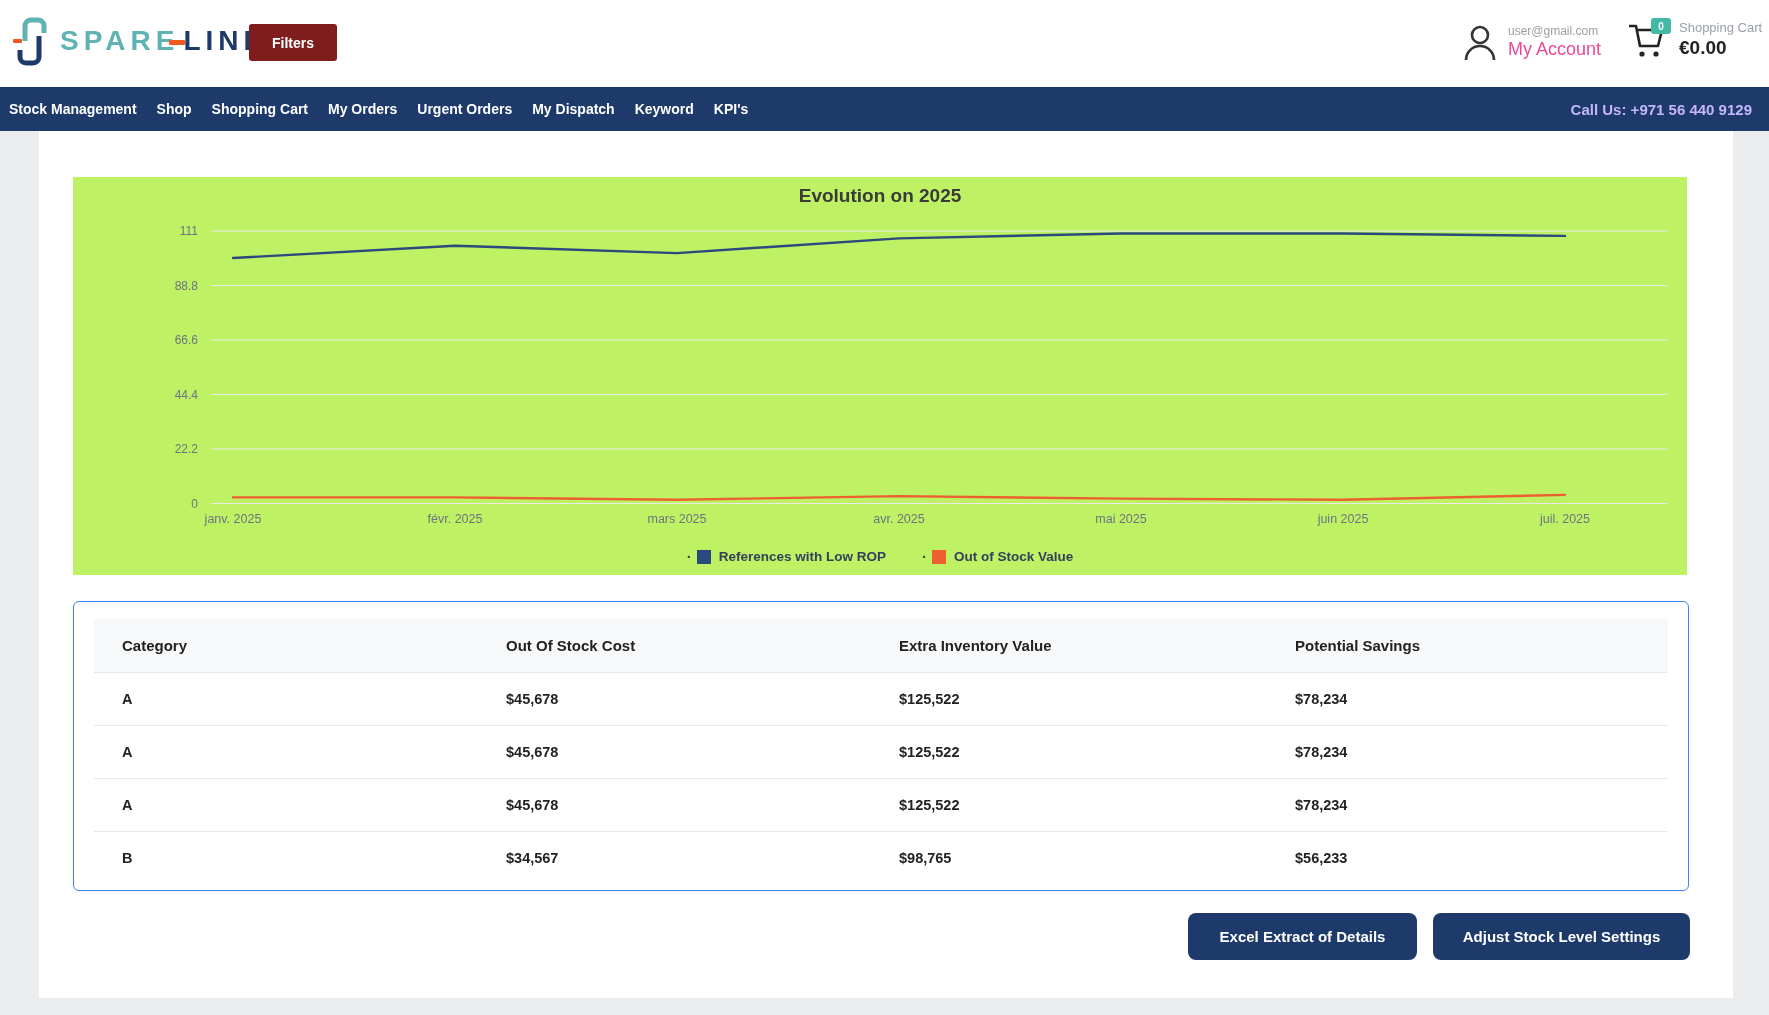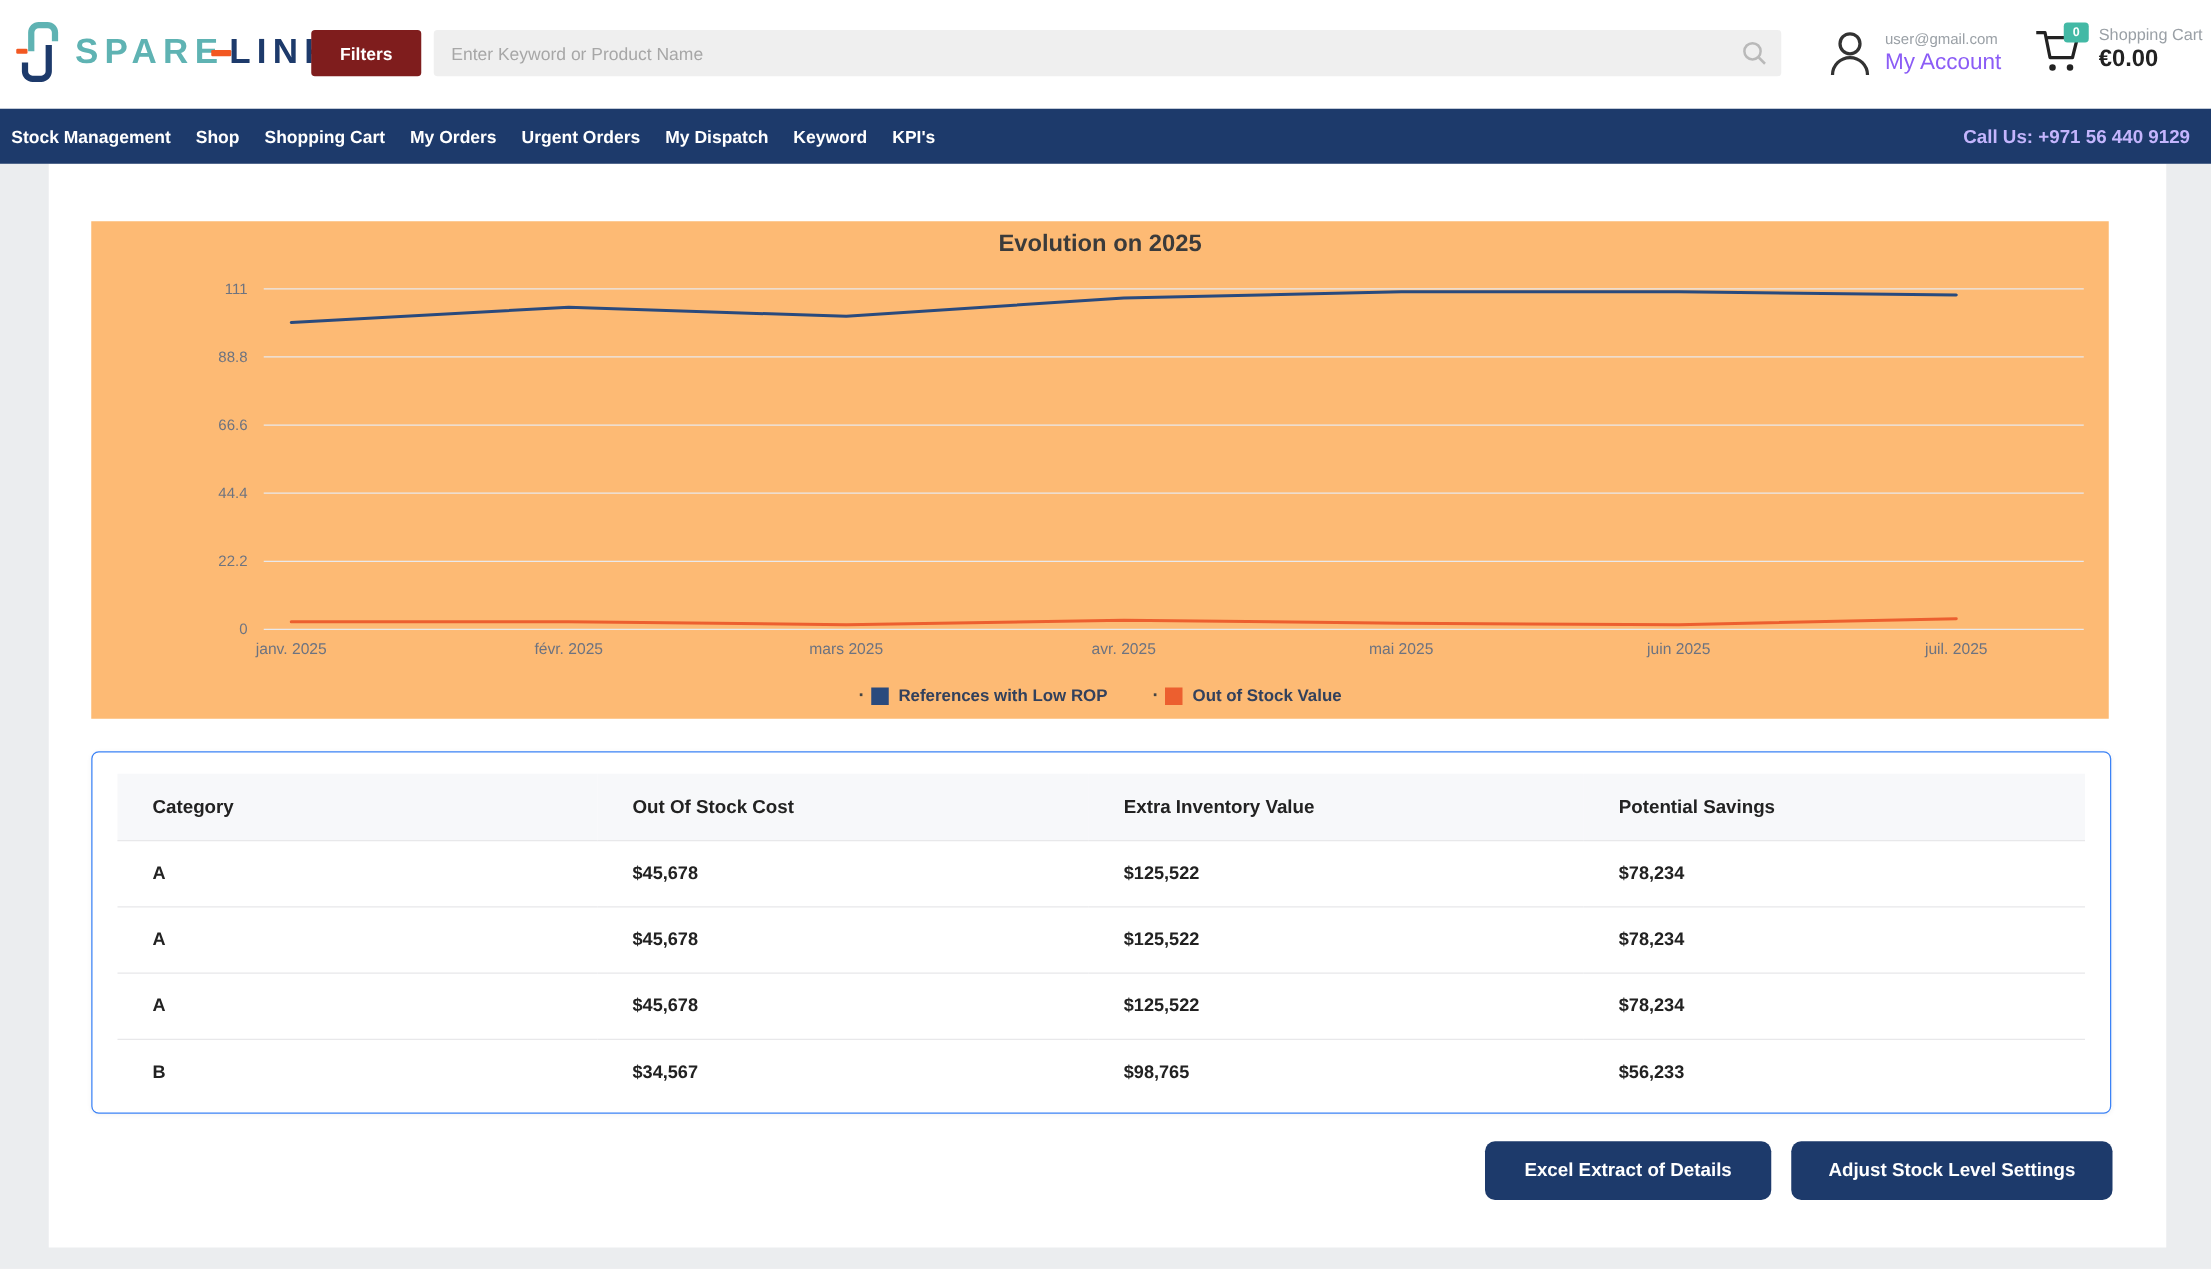--- a/index.html
+++ b/index.html
@@ -16,21 +16,21 @@
   .filters-btn{position:absolute;left:249px;top:24px;width:88px;height:37px;background:#7f1d1d;color:#fff;
     border:none;border-radius:3px;font-size:14px;font-weight:700;font-family:inherit;cursor:pointer;}
   .search-wrap{position:absolute;left:347px;top:24px;width:1078px;height:37px;background:#efefef;border-radius:3px;}
   .search-input{position:absolute;left:0;top:0;width:100%;height:100%;background:transparent;border:none;outline:none;
     padding:0 40px 0 14px;font-size:14px;color:#555;font-family:inherit;box-sizing:border-box;}
   .search-input::placeholder{color:#a7a7a7;}
   .search-icon{position:absolute;right:10px;top:8px;}
   .account{position:absolute;left:1462px;top:22px;display:flex;align-items:center;}
   .account-texts{margin-left:10px;}
   .account-email{font-size:12px;color:#9aa0a6;line-height:14px;}
-  .account-label{font-size:18px;color:#8b5cf6;font-weight:500;line-height:22px;}
+  .account-label{font-size:18px;color:#ec4899;font-weight:500;line-height:22px;}
   .cart{position:absolute;left:1627px;top:20px;display:flex;align-items:flex-start;}
   .cart-icon-wrap{position:relative;width:40px;height:40px;}
   .cart-badge{position:absolute;right:-4px;top:-2px;min-width:16px;height:16px;background:#43b9a5;color:#fff;
     font-size:10px;font-weight:700;border-radius:3px;display:flex;align-items:center;justify-content:center;padding:0 2px;}
   .cart-texts{margin-left:12px;}
   .cart-label{font-size:13px;color:#9aa0a6;line-height:16px;}
   .cart-amount{font-size:19px;color:#222;font-weight:700;line-height:24px;}
 
   
   .navbar{position:absolute;left:0;top:87px;width:1769px;height:44px;background:#1d3a6b;z-index:5;
@@ -39,21 +39,21 @@
   .nav-item{color:#ffffff;font-size:14px;font-weight:700;cursor:pointer;white-space:nowrap;}
   .call-us{position:absolute;right:17px;top:0;height:44px;display:flex;align-items:center;
     color:#c4b5fd;font-size:15px;font-weight:700;}
 
   
   .content-card{position:absolute;left:39px;top:131px;width:1694px;height:867px;background:#ffffff;}
   .kpi-shadow{position:absolute;top:131px;height:4px;background:#ffffff;
     box-shadow:0 6px 7px -2px rgba(0,0,0,0.18);}
 
   
-  .chart-panel{position:absolute;left:73px;top:177px;width:1614px;height:398px;background:#fdba74;}
+  .chart-panel{position:absolute;left:73px;top:177px;width:1614px;height:398px;background:#bef264;}
   .chart-title{position:absolute;left:0;top:8px;width:100%;text-align:center;
     font-size:19px;font-weight:700;color:#3b3b3b;}
   .chart-svg{position:absolute;left:0;top:0;}
   .chart-legend{position:absolute;left:0;bottom:10px;width:100%;display:flex;justify-content:center;gap:36px;}
   .legend-item{display:flex;align-items:center;cursor:pointer;}
   .legend-item::before{content:"·";color:#444;font-weight:700;margin-right:5px;font-size:15px;}
   .legend-swatch{width:14px;height:14px;display:inline-block;margin-right:8px;}
   .legend-label{font-size:13.5px;font-weight:700;color:#33415c;}
 
   
@@ -82,29 +82,20 @@
   <div class="header">
     <div class="logo">
       <svg width="44" height="58" viewBox="0 0 44 58">
         <path d="M15 29 v-15 a6 6 0 0 1 6 -6 h7 a6 6 0 0 1 6 6 v7" fill="none" stroke="#5fb3b3" stroke-width="5"></path>
         <path d="M29 24 v21 a6 6 0 0 1 -6 6 h-7 a6 6 0 0 1 -6 -6 v-7" fill="none" stroke="#1d3a6b" stroke-width="5"></path>
         <rect x="3" y="27" width="9" height="4" rx="1" fill="#f25822"></rect>
       </svg>
       <span class="logo-text"><span class="logo-spare">SPARE</span><span class="logo-dash"></span><span class="logo-link">LINK</span></span>
     </div>
     <button class="filters-btn">Filters</button>
-    <div class="search-wrap">
-      <input class="search-input" type="text" placeholder="Enter Keyword or Product Name" style="">
-      <span class="search-icon">
-        <svg width="22" height="22" viewBox="0 0 22 22">
-          <circle cx="9" cy="9" r="6.5" fill="none" stroke="#b9b9b9" stroke-width="2"></circle>
-          <line x1="14" y1="14" x2="19" y2="19" stroke="#b9b9b9" stroke-width="2"></line>
-        </svg>
-      </span>
-    </div>
     <div class="account">
       <svg width="36" height="40" viewBox="0 0 36 40">
         <circle cx="18" cy="13" r="8" fill="none" stroke="#333" stroke-width="2.6"></circle>
         <path d="M4 38 a14 14 0 0 1 28 0" fill="none" stroke="#333" stroke-width="2.6"></path>
       </svg>
       <div class="account-texts">
         <div class="account-email">user@gmail.com</div>
         <div class="account-label">My Account</div>
       </div>
     </div>

